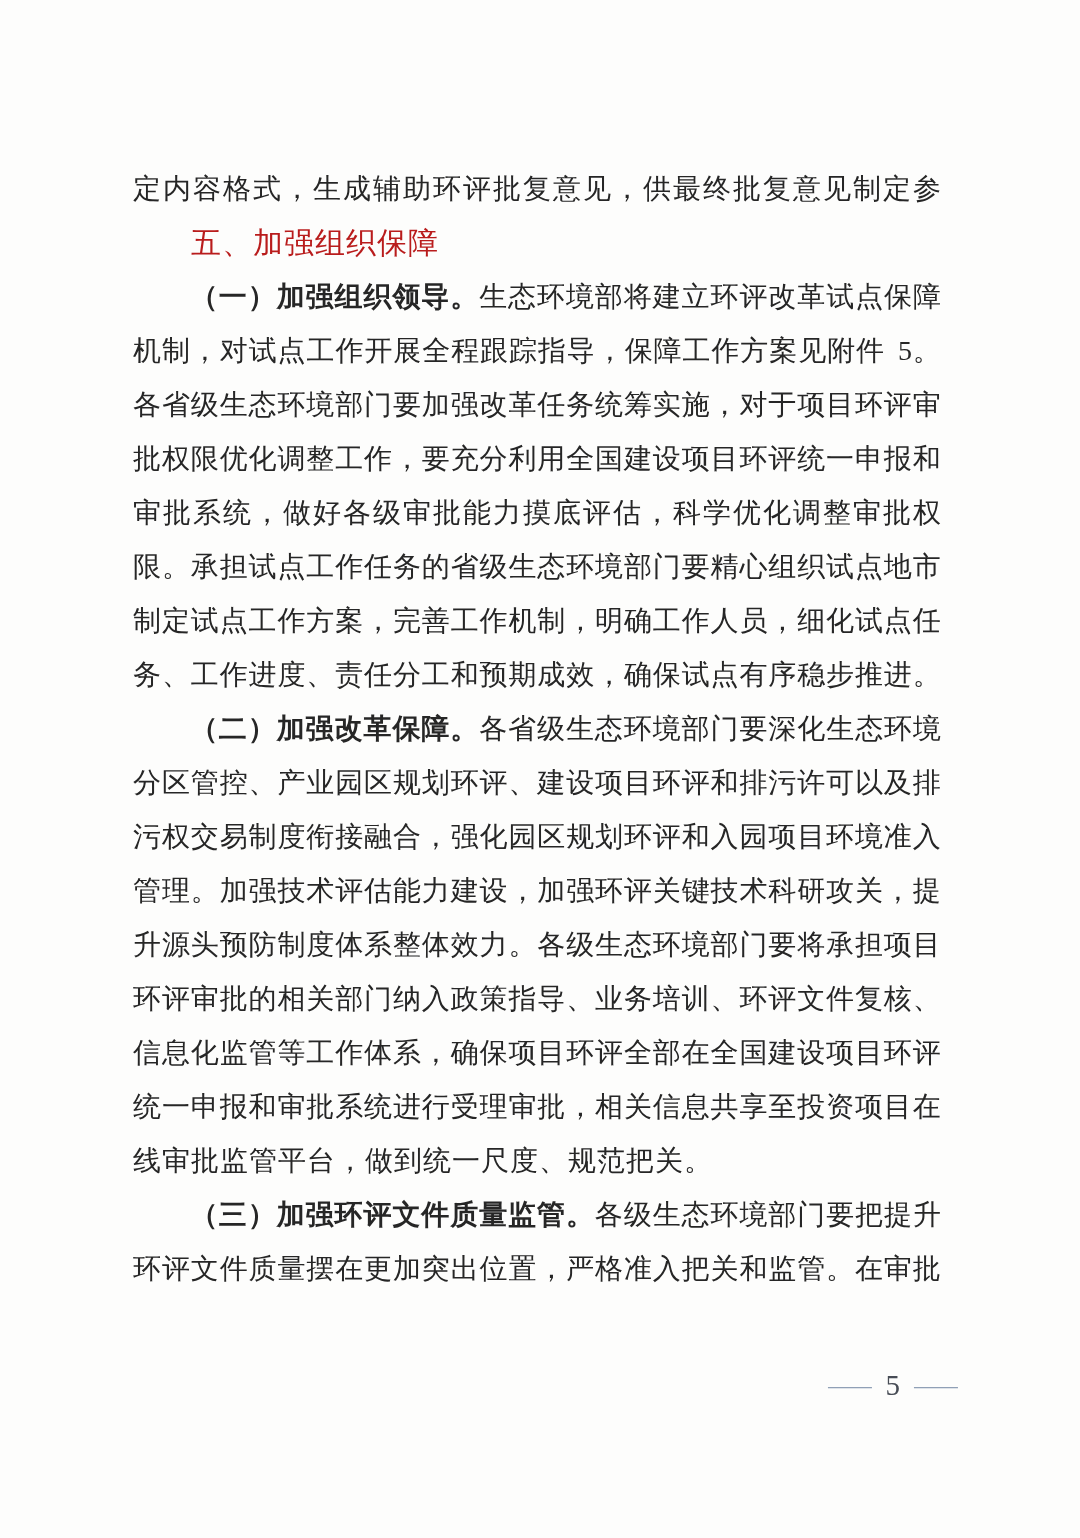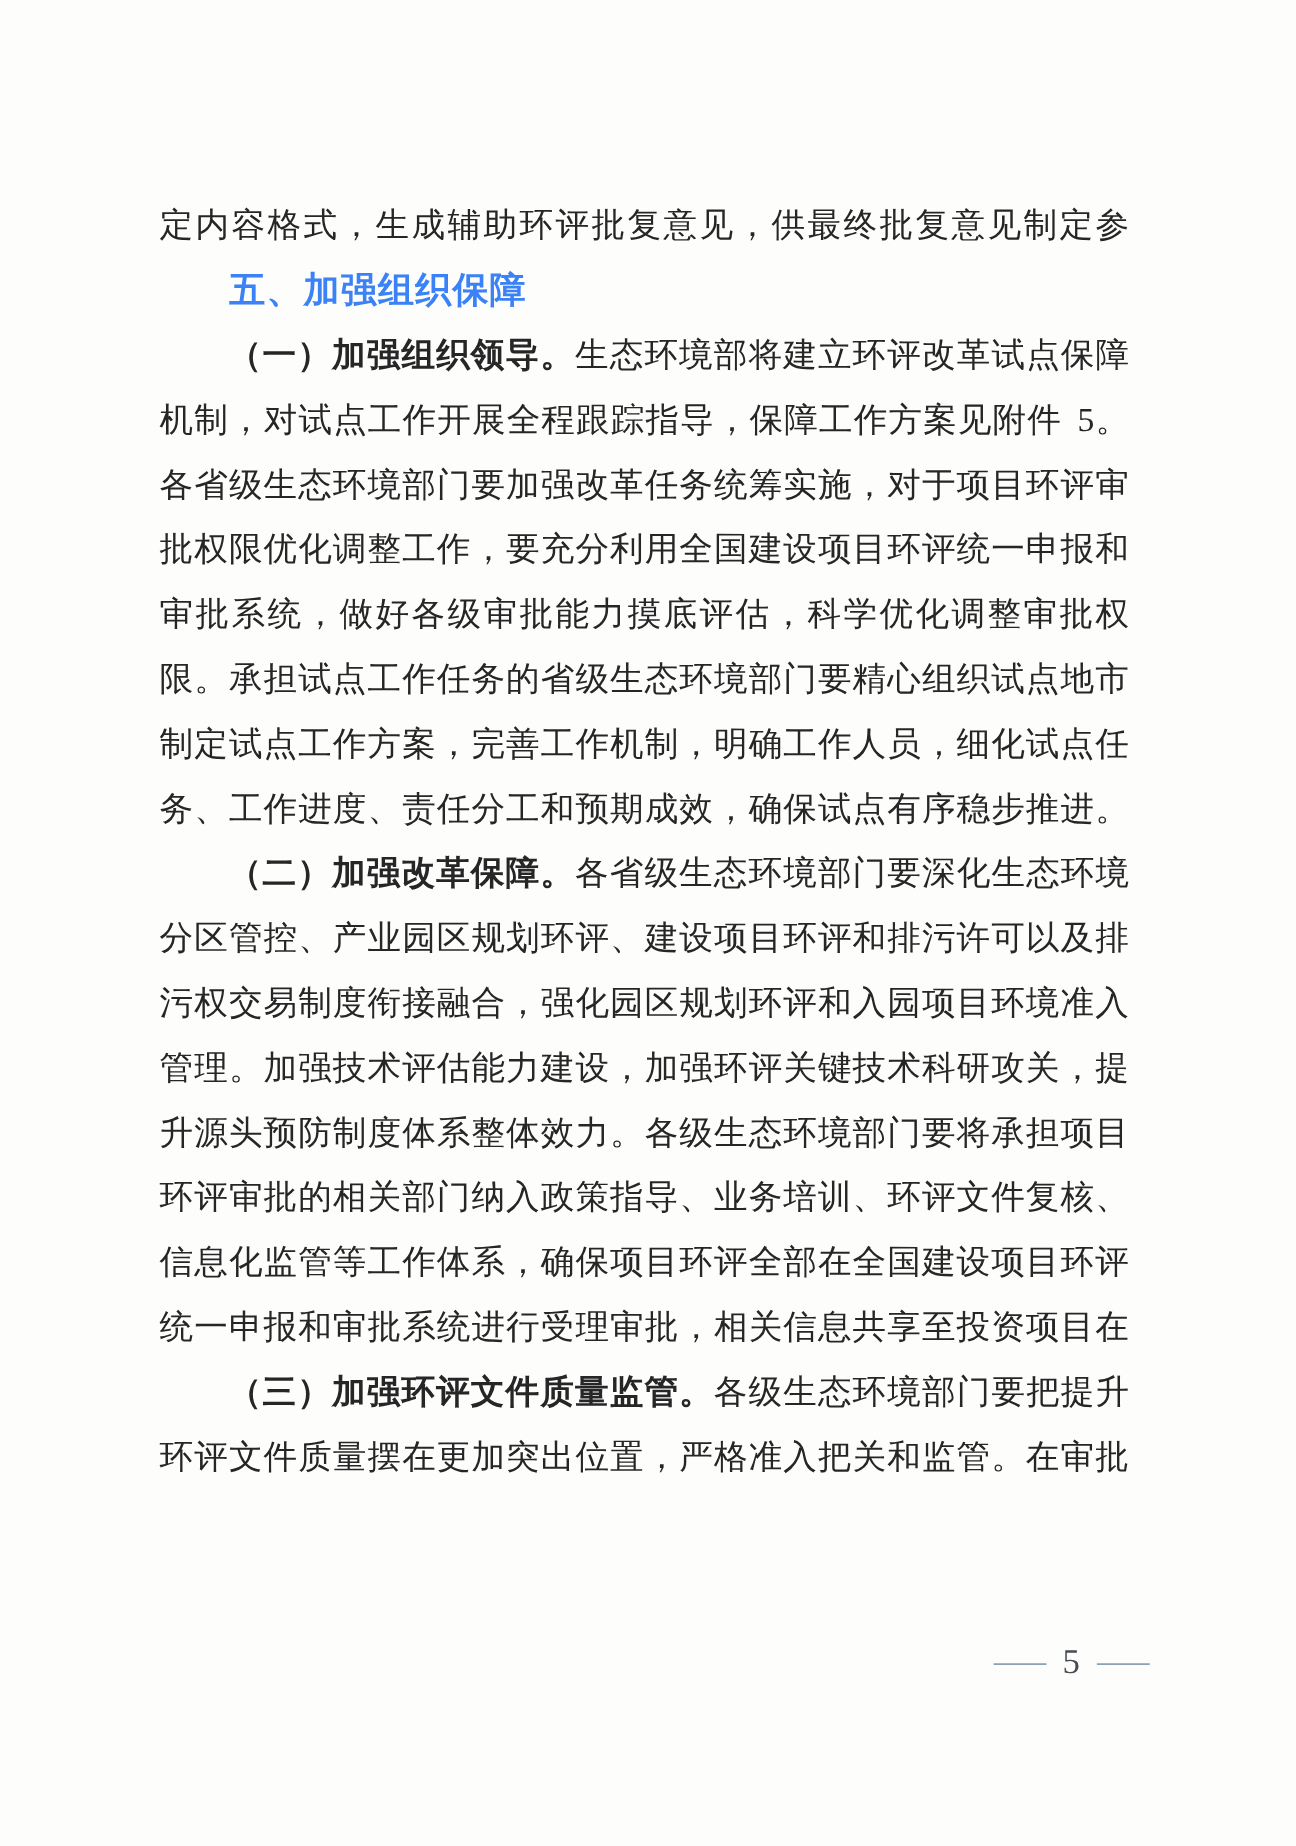--- a/index.html
+++ b/index.html
@@ -33,23 +33,23 @@
     letter-spacing:0;
     white-space:normal;
   }
   .line.fill span { flex:0 0 auto; }
   .line.fill .ind { display:inline-block; width:56px; flex:0 0 56px; }
   .line.fill .sp  { display:inline-block; width:12px; flex:0 0 12px; }
   .line .b { font-weight:bold; }
   .line.indent-text { text-indent:58px; }
   .line.heading {
     font-family:"Liberation Sans","DejaVu Sans",sans-serif;
-    font-weight:bold;
+    font-weight:normal;
     font-size:30px;
-    color:#3b82f6;
+    color:#b91c1c;
   }
   .footer {
     position:absolute;
     top:1362px;
     right:130px;
     display:flex;
     align-items:center;
     gap:22px;
     height:46px;
   }
@@ -581,20 +581,21 @@
           <span>息</span>
           <span>共</span>
           <span>享</span>
           <span>至</span>
           <span>投</span>
           <span>资</span>
           <span>项</span>
           <span>目</span>
           <span>在</span>
         </div>
+        <div class="line">线审批监管平台，做到统一尺度、规范把关。</div>
       </div>
       <div>
         <div class="line fill">
           <span class="ind"></span>
           <span class="b">（</span>
           <span class="b">三</span>
           <span class="b">）</span>
           <span class="b">加</span>
           <span class="b">强</span>
           <span class="b">环</span>

